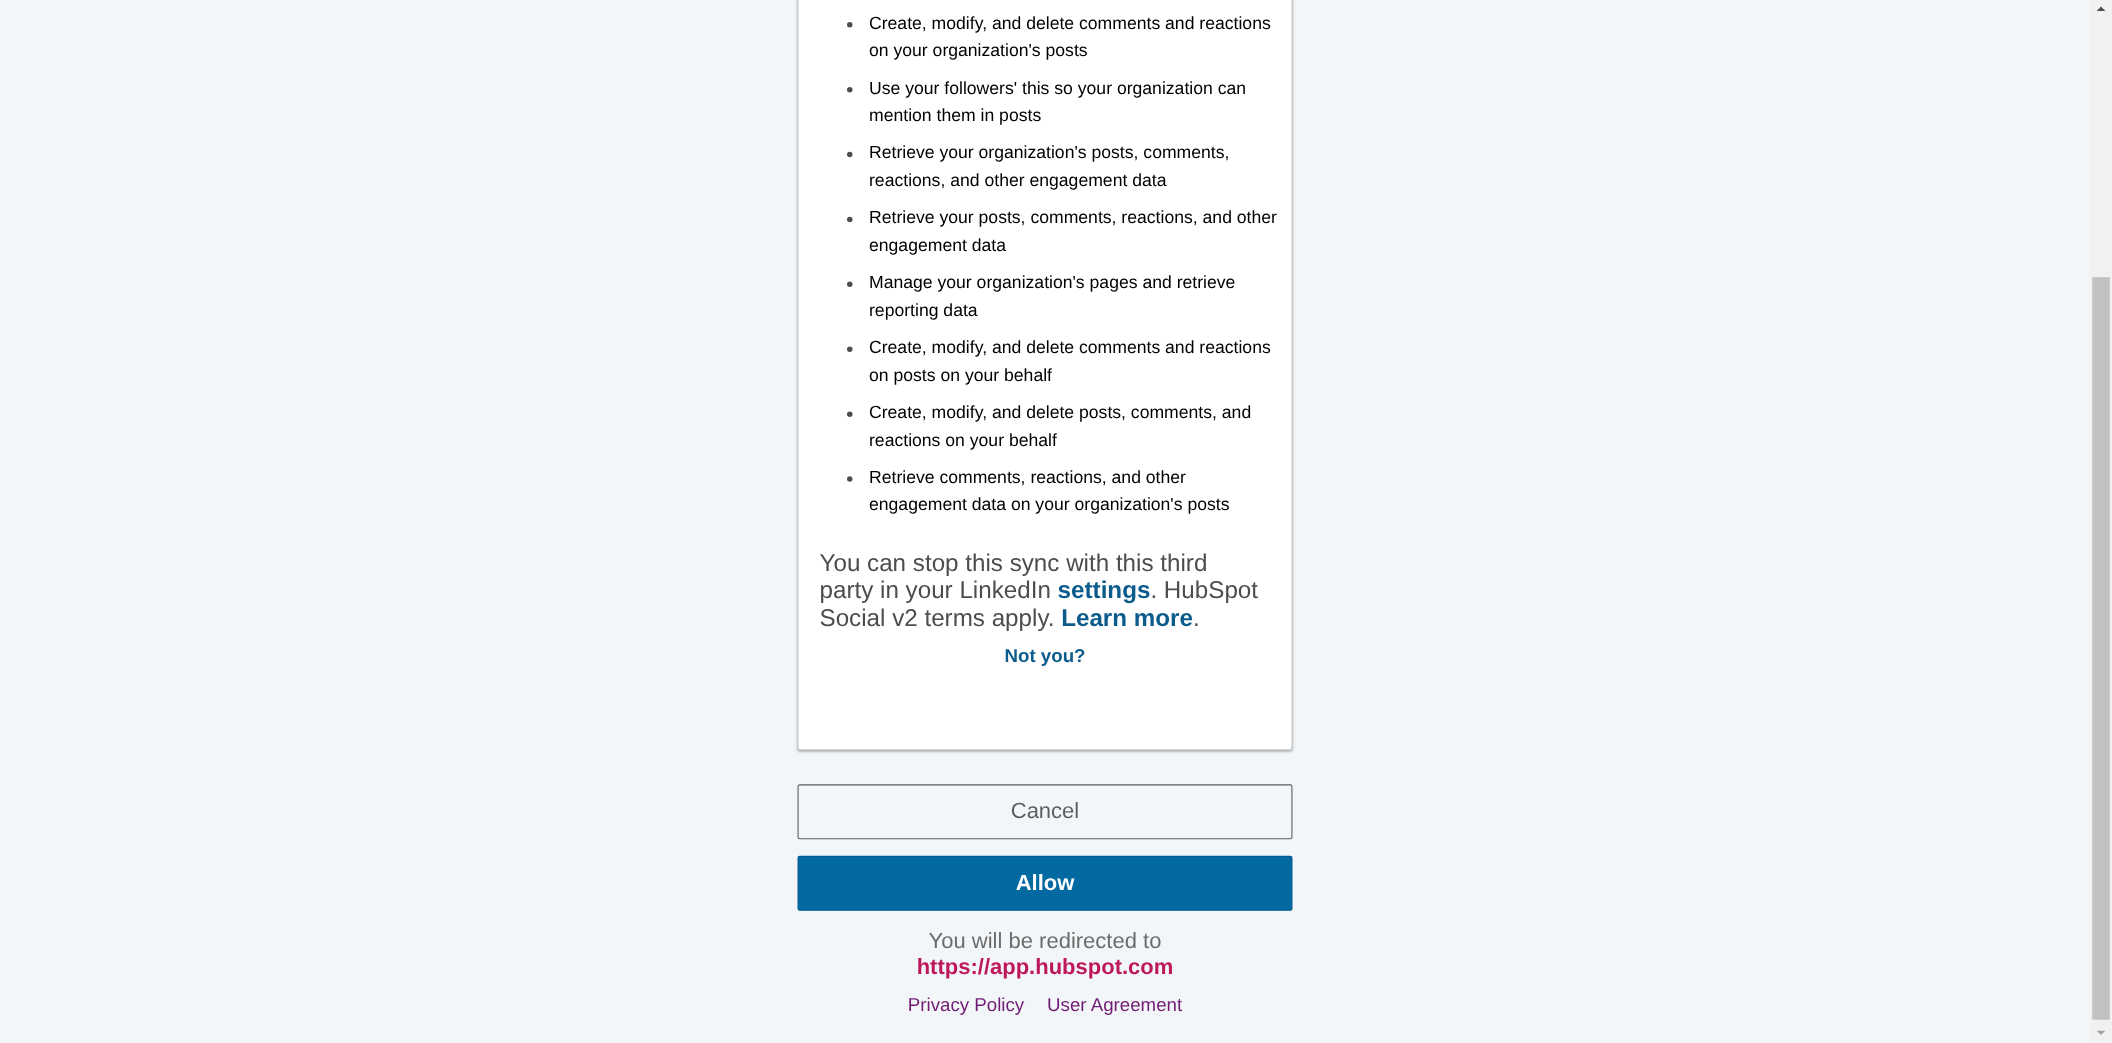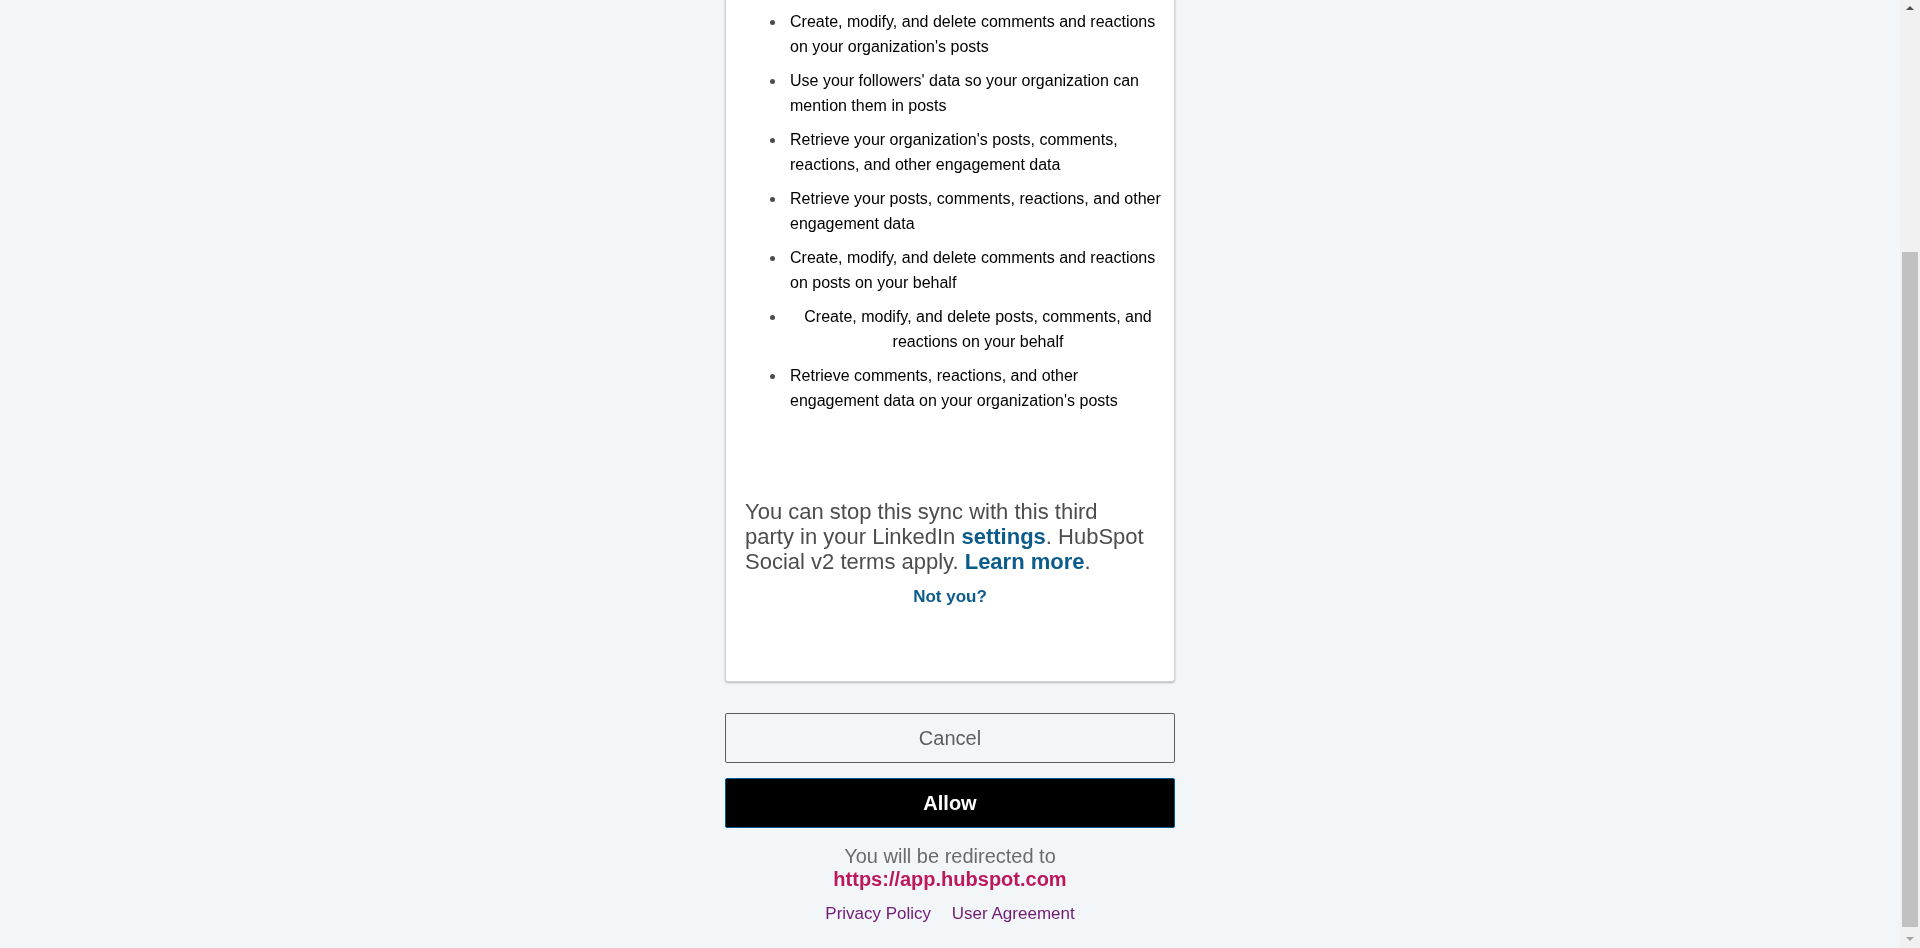--- a/index.html
+++ b/index.html
@@ -44,21 +44,21 @@
   }
   .btn {
     position:absolute; left:725px; width:450px; height:50px; box-sizing:border-box;
     border-radius:2px; font-size:20px; text-align:center; line-height:48px; cursor:pointer;
     font-family:"Liberation Sans", "DejaVu Sans", sans-serif;
   }
   .btn-cancel {
     top:713px; background:#f3f6f8; border:1px solid #5e5e5e; color:#5e5e5e;
   }
   .btn-allow {
-    top:778px; background:#000000; border:1px solid #005a91; color:#ffffff; font-weight:bold;
+    top:778px; background:#0369a1; border:1px solid #005a91; color:#ffffff; font-weight:bold;
   }
   .redirect {
     position:absolute; left:725px; top:845px; width:450px; text-align:center;
     font-size:20px; color:#6b6b6b;
   }
   .redirect b { color:#be185d; }
   .footer-links {
     position:absolute; left:725px; top:904px; width:450px; text-align:center;
     font-size:17px; color:#701a75;
   }
@@ -85,25 +85,26 @@
   }
 </style>
 </head>
 <body>
 
 <div class="page">
   <div class="card">
 
     <ul class="perm-list" style="top:29px;">
       <li class="perm-item"><span class="bullet"></span><span>Create, modify, and delete comments and reactions on your organization's posts</span></li>
-      <li class="perm-item" style="margin-top:-1px;"><span class="bullet"></span><span>Use your followers' data so your organization can mention them in posts</span></li>
+      <li class="perm-item" style="margin-top:-1px;"><span class="bullet"></span><span>Use your followers' this so your organization can mention them in posts</span></li>
       <li class="perm-item" style="margin-top:-1px;"><span class="bullet"></span><span>Retrieve your organization's posts, comments, reactions, and other engagement data</span></li>
       <li class="perm-item" style="margin-top:-1px;"><span class="bullet"></span><span>Retrieve your posts, comments, reactions, and other engagement data</span></li>
+      <li class="perm-item" style="margin-top:-1px;"><span class="bullet"></span><span>Manage your organization's pages and retrieve reporting data</span></li>
       <li class="perm-item" style="margin-top:-1px;"><span class="bullet"></span><span>Create, modify, and delete comments and reactions on posts on your behalf</span></li>
-      <li class="perm-item" style="margin-top:-1px;text-align:center;"><span class="bullet"></span><span>Create, modify, and delete posts, comments, and reactions on your behalf</span></li>
+      <li class="perm-item" style="margin-top:-1px;"><span class="bullet"></span><span>Create, modify, and delete posts, comments, and reactions on your behalf</span></li>
       <li class="perm-item" style="margin-top:-1px;"><span class="bullet"></span><span>Retrieve comments, reactions, and other engagement data on your organization's posts</span></li>
     </ul>
     <div class="sync-note">
       <span>You can stop this sync with this third party in your LinkedIn </span><a class="link">settings</a><span>. HubSpot Social v2 terms apply. </span><a class="link">Learn more</a><span>.</span>
     </div>
     <div class="not-you">Not you?</div>
   </div>
 
   <div class="btn btn-cancel">Cancel</div>
   <div class="btn btn-allow">Allow</div>

